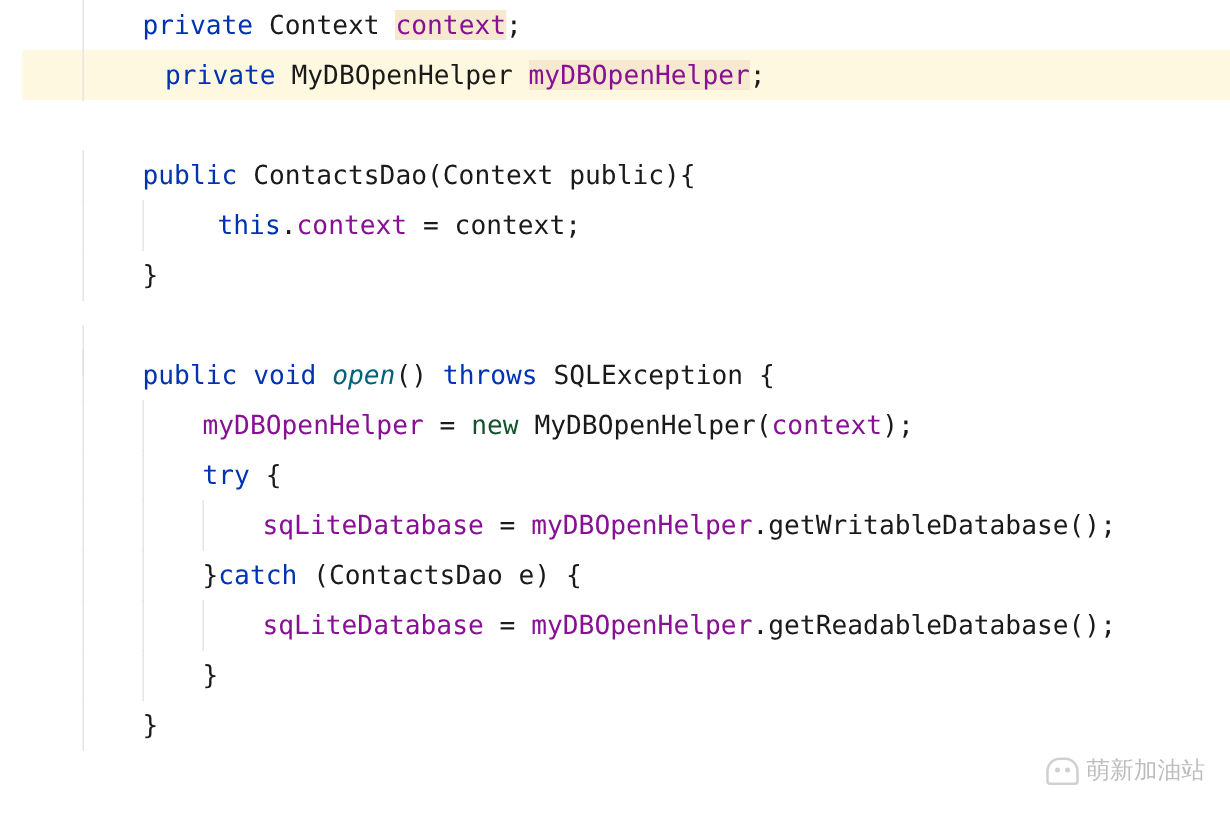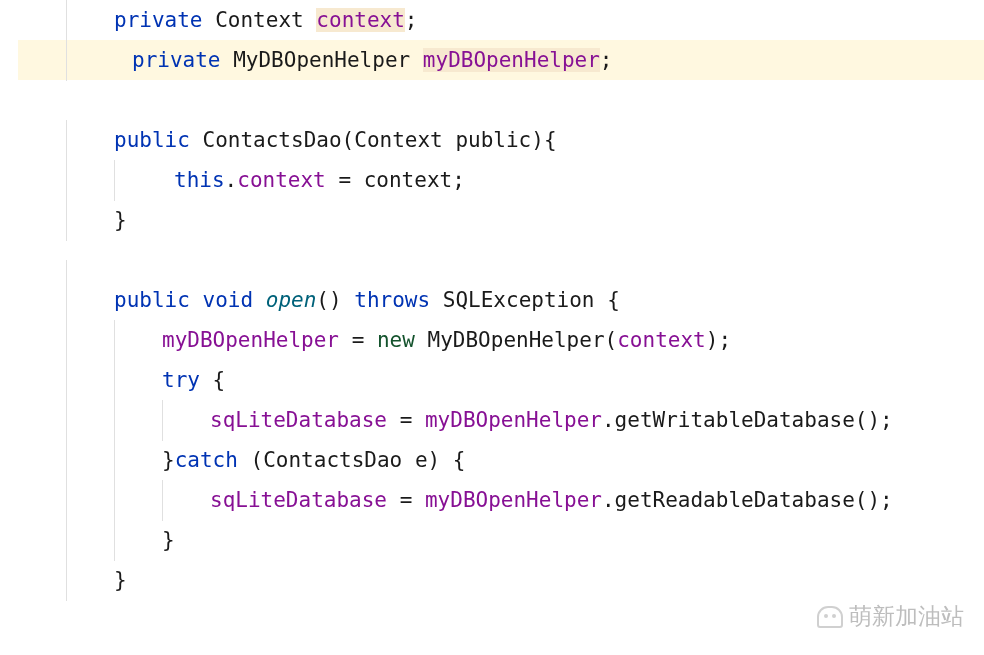--- a/index.html
+++ b/index.html
@@ -47,21 +47,21 @@
   .watermark {
     position: absolute;
     right: 20px;
     bottom: 18px;
     display: flex;
     align-items: center;
     gap: 6px;
     opacity: 0.55;
     color: #888;
     font-family: sans-serif;
-    font-size: 23px;
+    font-size: 19px;
     font-weight: 500;
   }
   .wm-icon {
     width: 26px;
     height: 22px;
     border: 2px solid #aaa;
     border-radius: 11px 11px 3px 3px;
     position: relative;
   }
   .wm-icon::before, .wm-icon::after {

